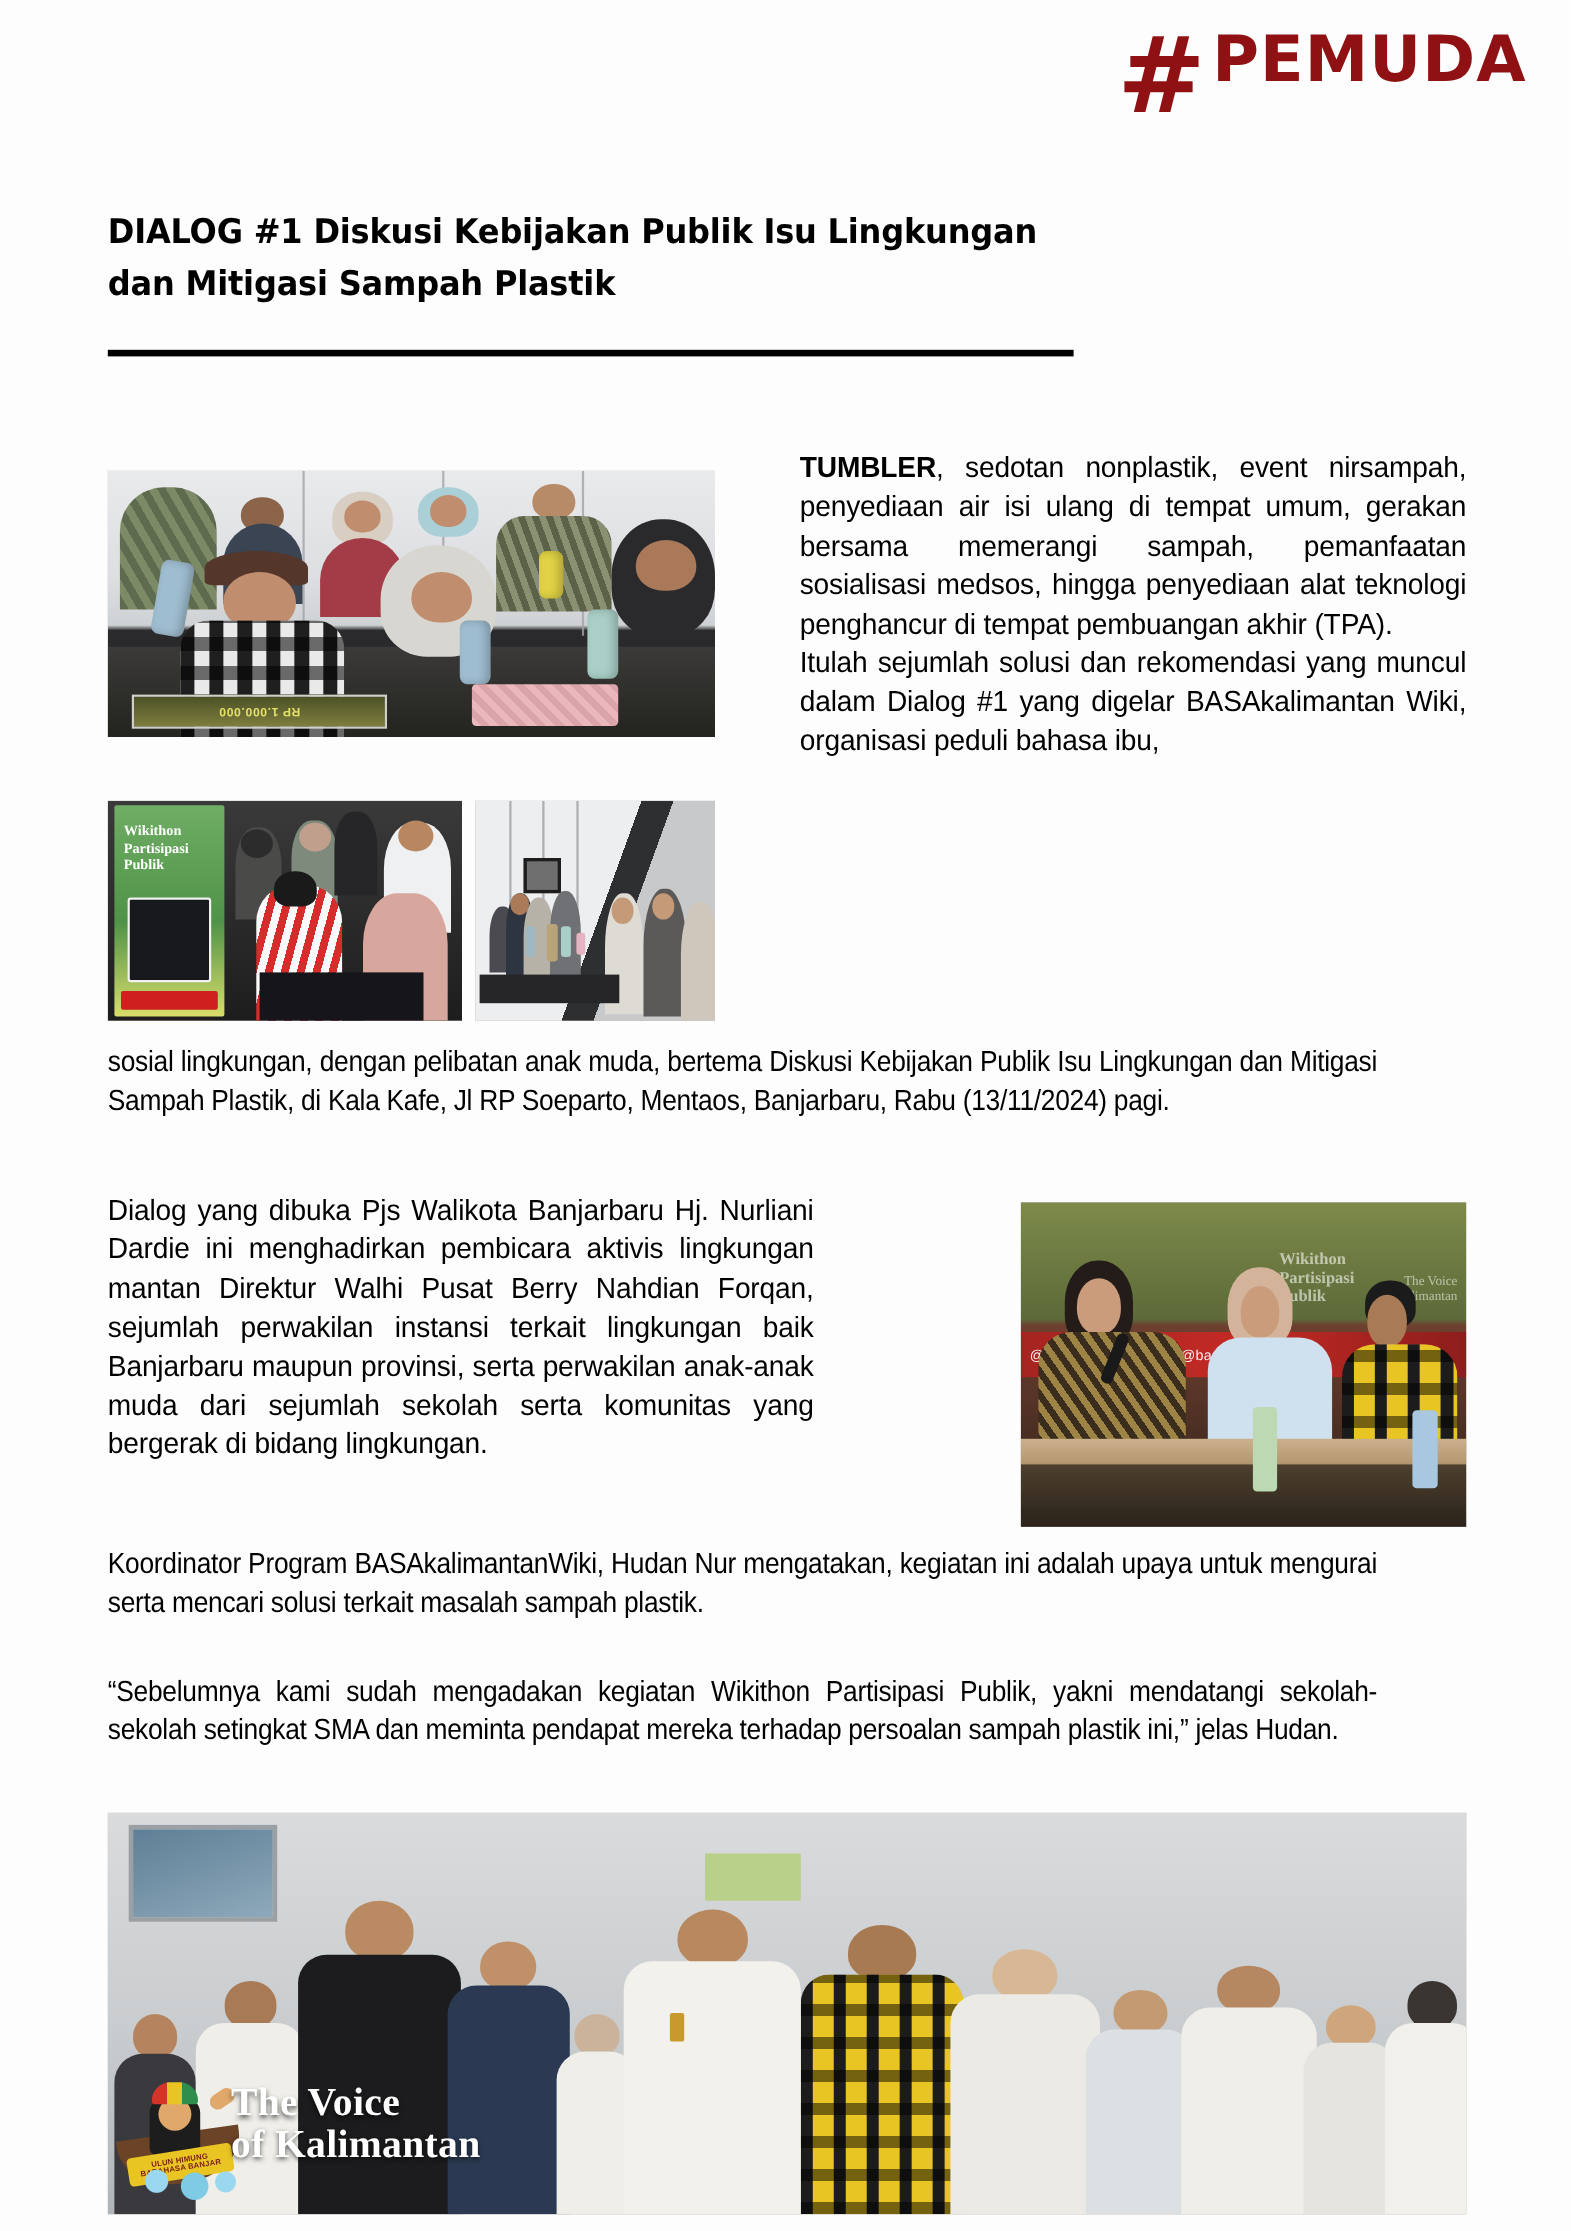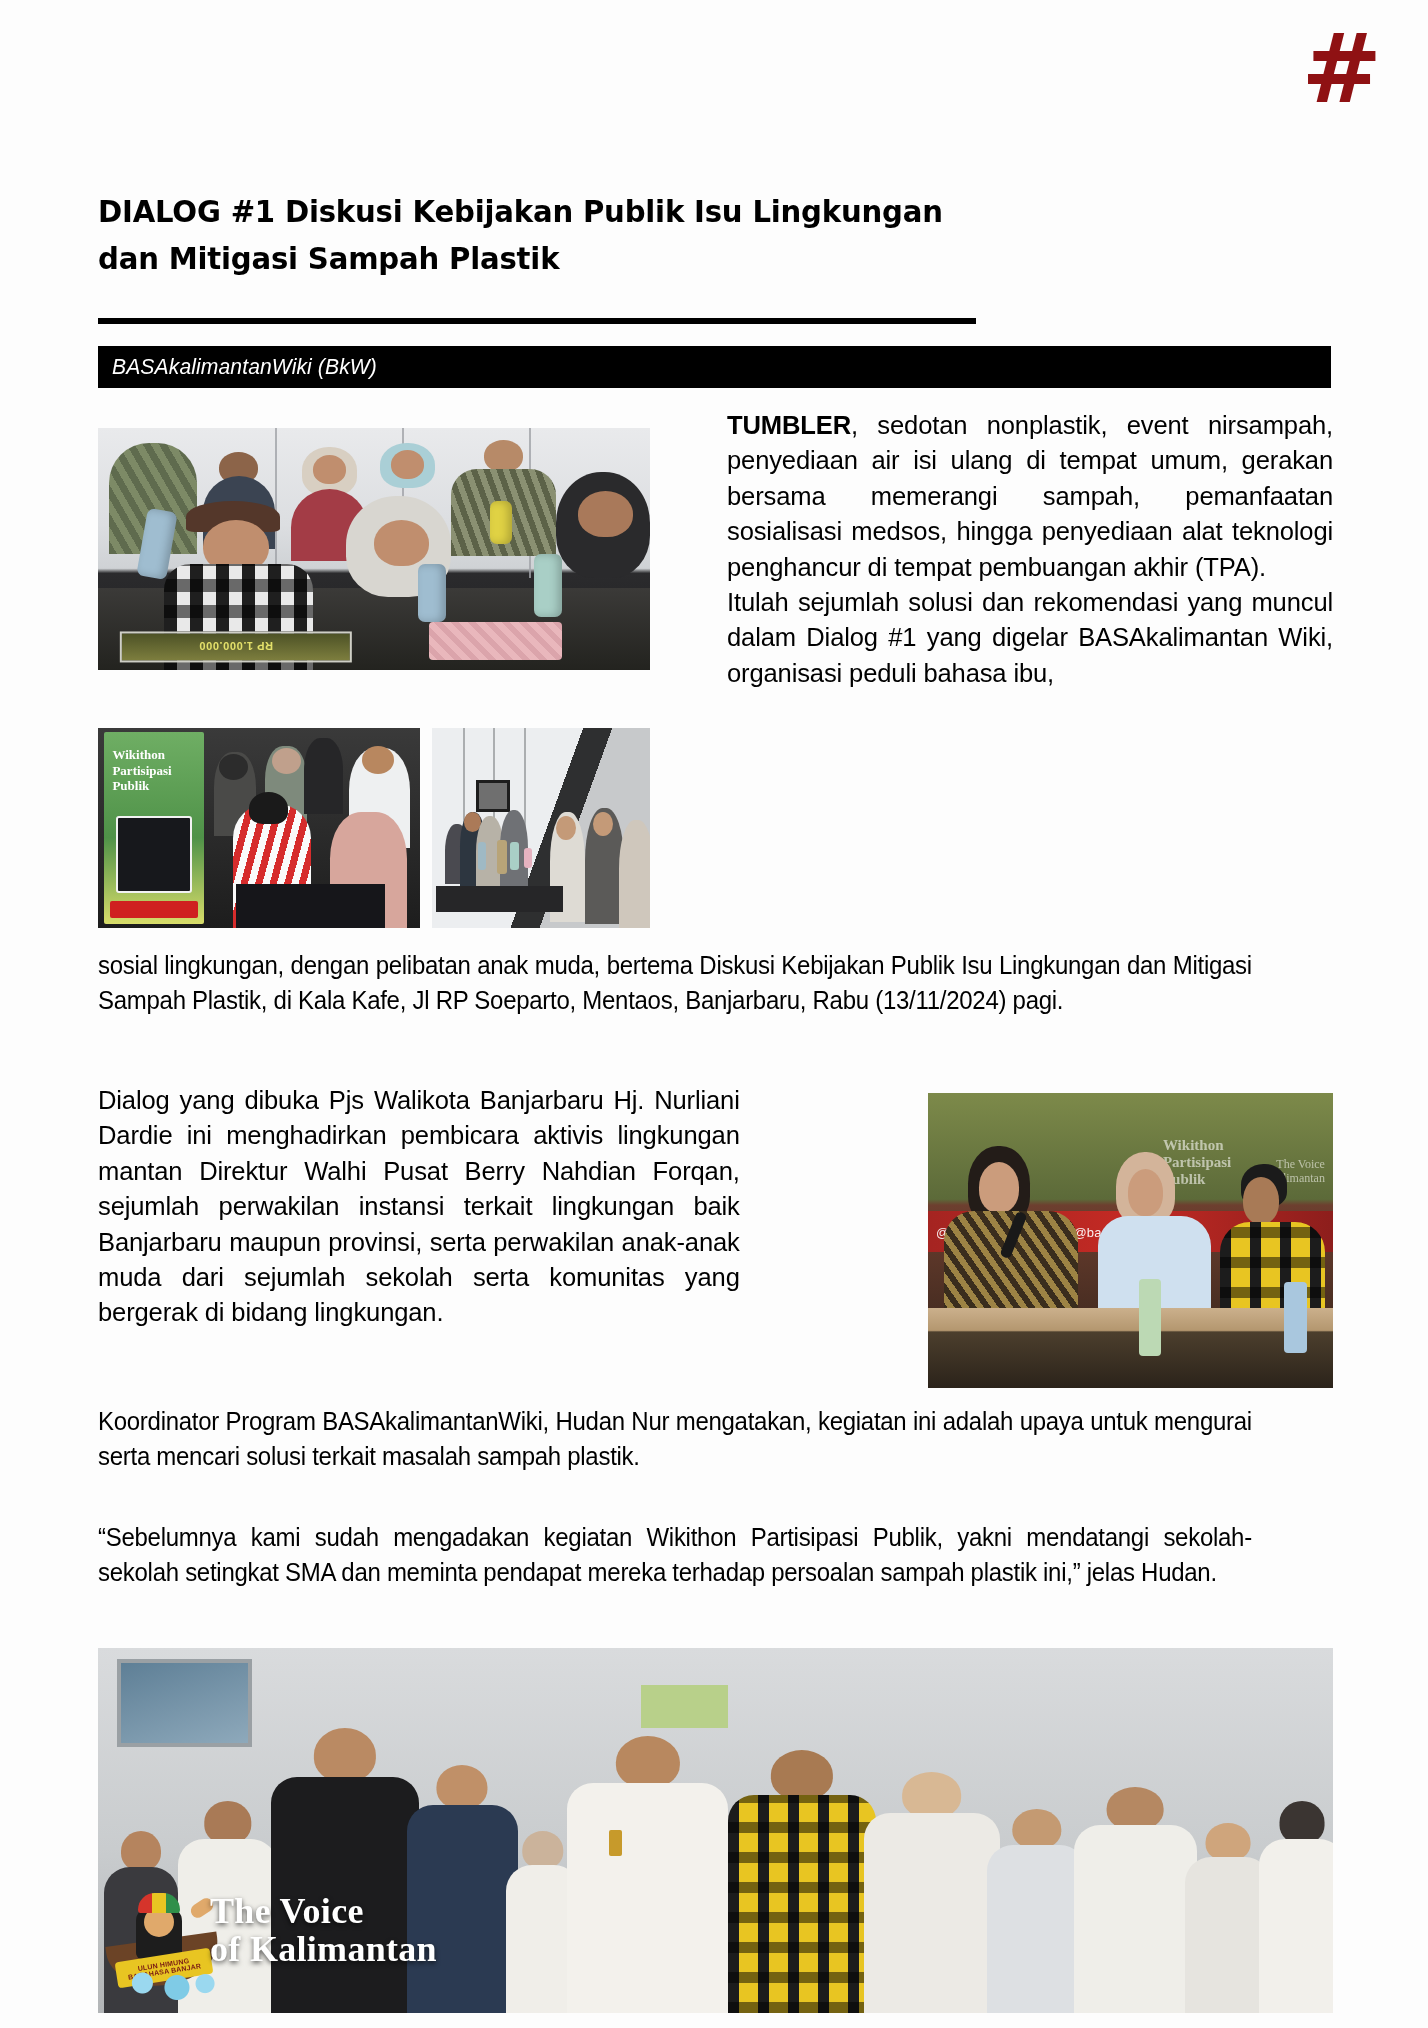--- a/index.html
+++ b/index.html
@@ -424,29 +424,27 @@
   }
 </style>
 </head>
 <body>
 
 <div class="page">
 
   <div class="masthead">
     <div class="hash-mark" style="color: rgb(143, 17, 19);">#</div>
     <div class="brand-lines">
+      <div class="brand-top" style="color: rgb(143, 17, 19);">PEMUDA</div>
     </div>
   </div>
 
   <h1 class="headline">DIALOG #1 Diskusi Kebijakan Publik Isu Lingkungan dan Mitigasi Sampah Plastik</h1>
 
   <div class="rule"></div>
-  <div class="byline-bar">
-    <span>BASAkalimantanWiki (BkW)</span>
-  </div>
 
   <div class="photo photo-tumblers">
     <div class="p1-wall"></div>
     <div class="p1-panelline" style="left:32%"></div>
     <div class="p1-panelline" style="left:55%"></div>
     <div class="p1-panelline" style="left:78%"></div>
     <div class="p1-table"></div>
 
     <div class="p1-body" style="left:2%;top:6%;width:16%;height:46%;background:repeating-linear-gradient(60deg,#5f6b4e 0 7px,#7d8a66 7px 14px);"></div>
     <div class="p1-head" style="left:22%;top:10%;width:7%;height:13%;background:#8c6449;"></div>

